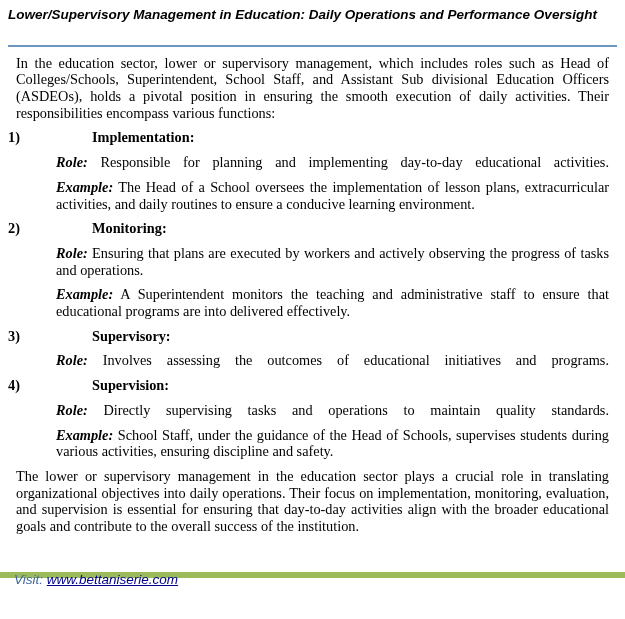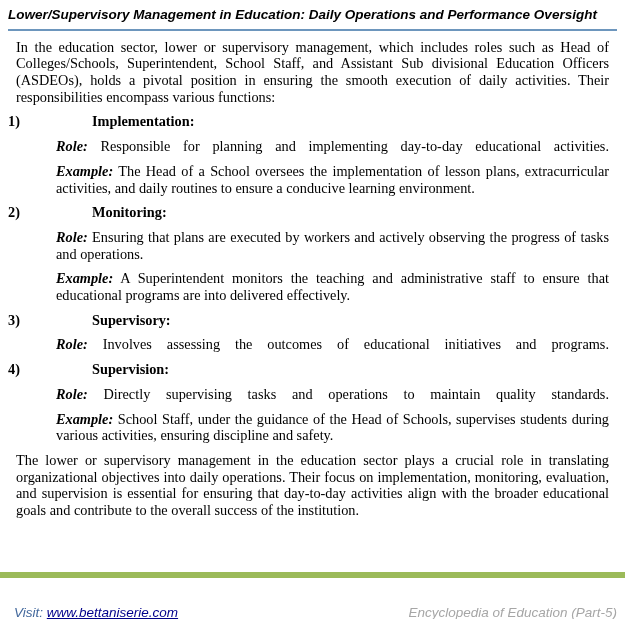--- a/index.html
+++ b/index.html
@@ -8,21 +8,21 @@
     width: 625px;
     height: 619px;
     background: #ffffff;
     overflow: hidden;
     font-family: "Liberation Serif", serif;
     color: #000;
   }
   
   .header {
     margin: 4px 8px 0 8px;
-    padding-bottom: 3px;
+    padding-bottom: 19px;
     border-bottom: 2px solid #6d96bd;
   }
   .title {
     font-family: "Liberation Sans", sans-serif;
     font-weight: bold;
     font-style: italic;
     font-size: 13.5px;
     line-height: 1.6;
     color: #000;
   }
@@ -51,21 +51,21 @@
     left: 0;
     right: 0;
     top: 572px;
     height: 6px;
     background: #9bba59;
   }
   .footer {
     position: absolute;
     left: 0;
     right: 0;
-    top: 605px;
+    top: 572px;
     display: flex;
     justify-content: space-between;
     align-items: baseline;
     padding: 0 8px 0 14px;
     font-family: "Liberation Sans", sans-serif;
     font-style: italic;
     font-size: 13.5px;
   }
   .visit-label { color: #44699d; }
   .visit-link {
@@ -121,16 +121,15 @@
     <p class="closing">The lower or supervisory management in the education sector plays a crucial role in translating organizational objectives into daily operations. Their focus on implementation, monitoring, evaluation, and supervision is essential for ensuring that day-to-day activities align with the broader educational goals and contribute to the overall success of the institution.</p>
   </div>
 
   <div class="footer-bar"></div>
 
   <div class="footer">
     <span>
       <span class="visit-label">Visit:</span>
       <a class="visit-link">www.bettaniserie.com</a>
     </span>
-    <span class="footer-right">Encyclopedia of Education (Part-5)</span>
   </div>
 
 </div>
 
 </body></html>

